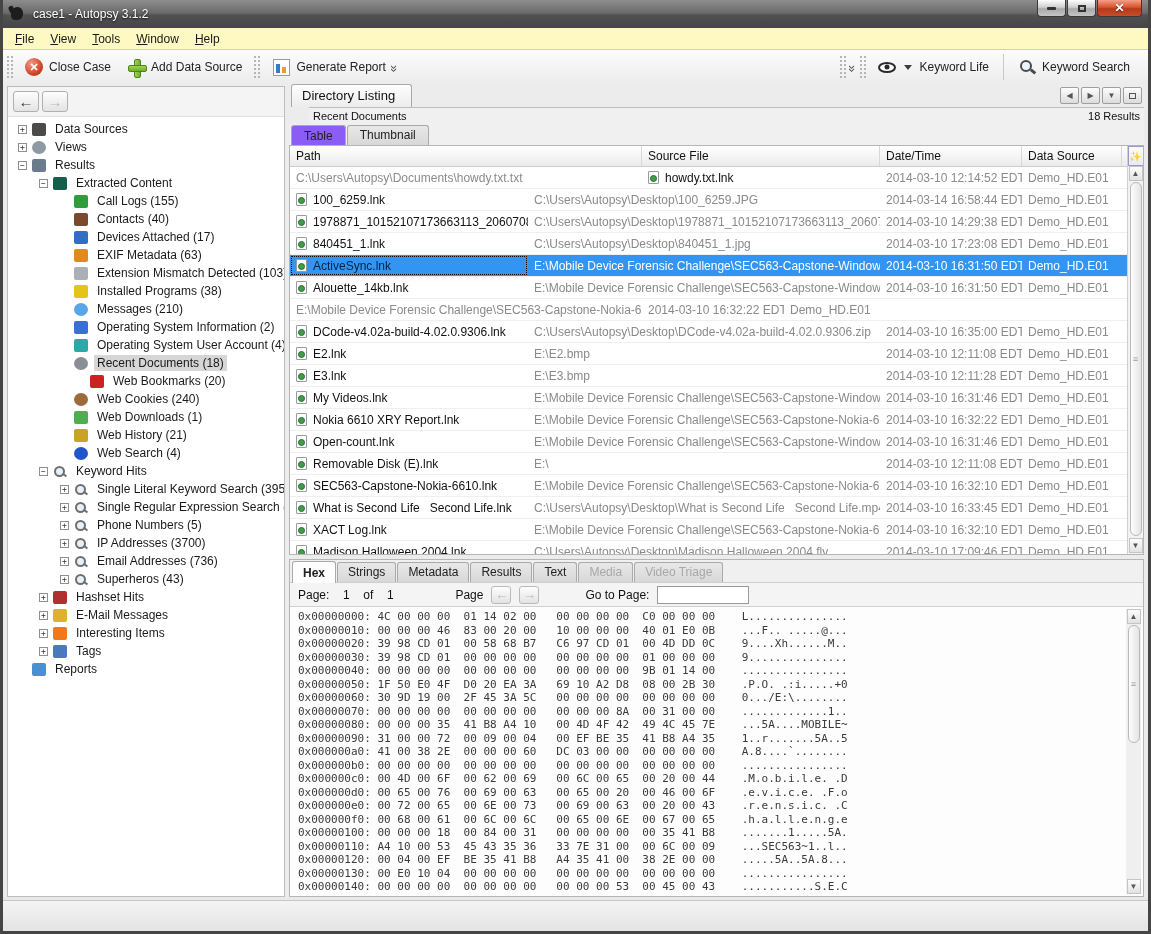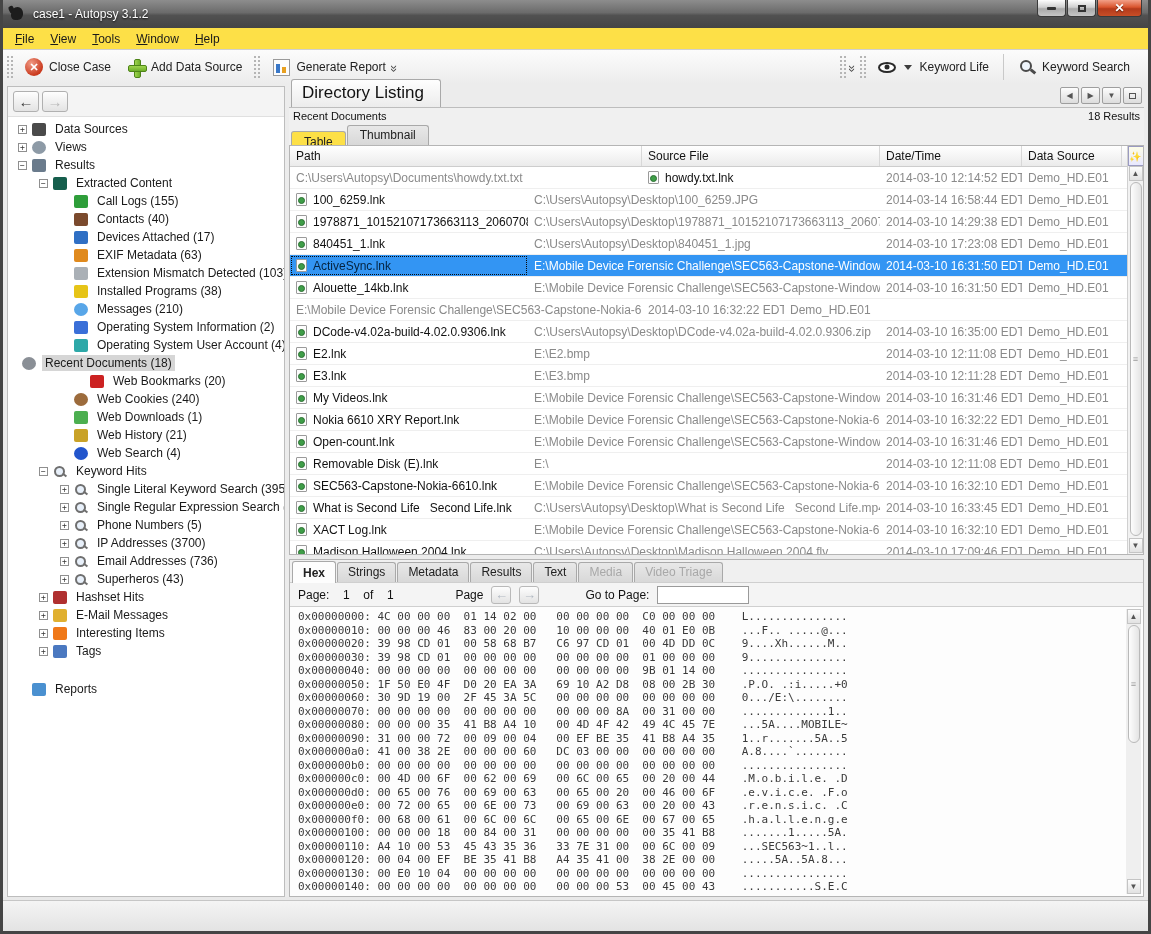--- a/index.html
+++ b/index.html
@@ -12,21 +12,21 @@
   .app-icon .ear{position:absolute;left:0;top:0;width:5px;height:7px;background:#1d1d1d;transform:rotate(-25deg);border-radius:2px;}
   .title-text{color:#fff;font-size:12px;text-shadow:0 1px 2px rgba(0,0,0,.8);}
   .win-controls{margin-left:auto;display:flex;gap:1px;align-items:flex-start;height:100%;padding-top:0;}
   .win-btn{height:17px;border:1px solid #3a3a3a;border-top:none;background:linear-gradient(#fdfdfd,#cfcfcf 45%,#a8a8a8 55%,#c6c6c6);display:flex;align-items:center;justify-content:center;border-radius:0 0 4px 4px;}
   .win-btn.min,.win-btn.restore{width:29px;}
   .win-btn.close{width:45px;background:linear-gradient(#f2a088,#d9542e 45%,#b33a1b 55%,#c84e27);}
   .glyph-min{width:9px;height:3px;background:#333;border-radius:1px;}
   .glyph-restore{width:8px;height:7px;border:2px solid #333;}
   .glyph-close{color:#fff;font-weight:bold;font-size:12px;text-shadow:0 1px 1px #5d1600;}
   
-  .menubar{height:22px;background:#fde047;border-bottom:1px solid #cfcfcf;display:flex;align-items:center;padding-left:4px;font-size:12px;color:#1a1a1a;}
+  .menubar{height:22px;background:#fef9c3;border-bottom:1px solid #cfcfcf;display:flex;align-items:center;padding-left:4px;font-size:12px;color:#1a1a1a;}
   .menu-item{padding:2px 8px;cursor:default;}
   .menu-item u{text-decoration:underline;}
   
   .toolbar{height:35px;background:linear-gradient(#fcfcfc,#ececec);border-bottom:1px solid #c6c6c6;display:flex;align-items:center;font-size:12px;color:#222;}
   .grip{width:6px;height:22px;margin:0 4px;border-left:2px dotted #b5b5b5;border-right:2px dotted #b5b5b5;}
   .tbtn{display:flex;align-items:center;gap:6px;padding:4px 8px;border-radius:3px;}
   .sep-v{width:1px;height:26px;background:#c9c9c9;margin:0 6px;}
   .icon16{width:18px;height:18px;display:inline-flex;align-items:center;justify-content:center;}
   .chevron-dbl{font-size:13px;color:#444;transform:rotate(90deg);display:inline-block;letter-spacing:-2px;}
   .dd-arrow{width:0;height:0;border-left:4px solid transparent;border-right:4px solid transparent;border-top:5px solid #3d3d3d;display:inline-block;margin:0 2px;}
@@ -43,28 +43,28 @@
   .exp.none{visibility:hidden;}
   .ti{width:14px;height:13px;min-width:14px;border-radius:2px;margin-right:6px;position:relative;}
   .ti.mag{background:transparent;border:none;}
   .ti.mag::before{content:"";position:absolute;left:1px;top:1px;width:7px;height:7px;border:2px solid #6f6f6f;border-radius:50%;background:#e8f0fa;}
   .ti.mag::after{content:"";position:absolute;left:9px;top:9px;width:5px;height:2px;background:#6f6f6f;transform:rotate(40deg);}
   .tree-label{padding:1px 3px;}
   .tree-row.selected .tree-label{background:#d6d6d6;}
   
   .right-panel{flex:1;display:flex;flex-direction:column;margin:0 4px 0 4px;position:relative;}
   .dl-row{height:23px;position:relative;}
-  .dl-tab{position:absolute;left:2px;bottom:0;padding:3px 16px 4px 10px;font-size:17px;color:#111;background:linear-gradient(#fefefe,#ececec);border:1px solid #a9a9a9;border-bottom:none;border-radius:3px 3px 0 0;}
+  .dl-tab{position:absolute;left:2px;bottom:0;padding:3px 16px 4px 10px;font-size:13px;color:#111;background:linear-gradient(#fefefe,#ececec);border:1px solid #a9a9a9;border-bottom:none;border-radius:3px 3px 0 0;}
   .pane-btns{position:absolute;right:2px;top:3px;display:flex;gap:2px;}
   .pane-btn{width:19px;height:17px;border:1px solid #9e9e9e;background:linear-gradient(#fdfdfd,#dcdcdc);border-radius:2px;display:flex;align-items:center;justify-content:center;font-size:8px;color:#555;}
   .pane-btn .sq{width:7px;height:6px;border:1.5px solid #555;}
-  .crumb-row{height:17px;display:flex;align-items:center;justify-content:space-between;font-size:11px;color:#111;padding:0 4px;background:#f0f0f0;border-top:1px solid #bdbdbd;}
+  .crumb-row{height:17px;display:flex;align-items:center;justify-content:space-between;font-size:11px;color:#111;padding:0 4px;background:#f0f0f0;border-top:1px solid #bdbdbd;margin-left:20px;}
   .view-tabs{height:21px;display:flex;align-items:flex-end;padding-left:2px;background:#f0f0f0;gap:1px;}
   .vtab{padding:2px 12px 3px 12px;font-size:12px;border:1px solid #a9a9a9;border-bottom:none;border-radius:3px 3px 0 0;background:linear-gradient(#e8e8e8,#d8d8d8);color:#222;}
-  .vtab.active{background:#fde047;position:relative;top:7px;padding-top:3px;}
+  .vtab.active{background:#8b5cf6;position:relative;top:1px;padding-top:3px;}
   
   .table-wrap{flex:1;border:1px solid #b5b5b5;background:#fff;position:relative;overflow:hidden;display:flex;flex-direction:column;}
   .thead{display:flex;height:21px;background:linear-gradient(#ffffff,#ebebeb);border-bottom:1px solid #cdcdcd;font-size:12px;color:#111;}
   .th{padding:3px 6px;border-right:1px solid #d8d8d8;overflow:hidden;white-space:pre;}
   .tbody{flex:1;overflow:hidden;}
   .tr{display:flex;height:22px;border-bottom:1px solid #efefef;font-size:12px;align-items:center;}
   .td{padding:0 6px;overflow:hidden;white-space:pre;height:100%;display:flex;align-items:center;}
   .col-file{width:238px;min-width:238px;color:#111;}
   .col-path{width:352px;min-width:352px;color:#8a8a8a;}
   .col-date{width:142px;min-width:142px;color:#8a8a8a;}
@@ -259,21 +259,21 @@
           <div class="tree-row" style="padding-left: 52px;">
             <span class="exp none"></span>
             <span class="ti c-monitor2"></span>
             <span class="tree-label">Operating System Information (2)</span>
           </div>
           <div class="tree-row" style="padding-left: 52px;">
             <span class="exp none"></span>
             <span class="ti c-person"></span>
             <span class="tree-label">Operating System User Account (4)</span>
           </div>
-          <div class="tree-row selected" style="">
+          <div class="tree-row selected" style="padding-left: 52px;">
             <span class="exp none"></span>
             <span class="ti c-clock"></span>
             <span class="tree-label">Recent Documents (18)</span>
           </div>
           <div class="tree-row" style="padding-left: 68px;">
             <span class="exp none"></span>
             <span class="ti c-bookmark"></span>
             <span class="tree-label">Web Bookmarks (20)</span>
           </div>
           <div class="tree-row" style="padding-left: 52px;">
@@ -344,21 +344,21 @@
           <div class="tree-row" style="padding-left: 31px;">
             <span class="exp">+</span>
             <span class="ti c-asterisk"></span>
             <span class="tree-label">Interesting Items</span>
           </div>
           <div class="tree-row" style="padding-left: 31px;">
             <span class="exp">+</span>
             <span class="ti c-tag"></span>
             <span class="tree-label">Tags</span>
           </div>
-          <div class="tree-row" style="padding-left: 10px; margin-top: 20px;">
+          <div class="tree-row" style="padding-left: 10px;">
             <span class="exp none"></span>
             <span class="ti c-report"></span>
             <span class="tree-label">Reports</span>
           </div>
         </div>
     </div>
 
     <div class="right-panel">
 
       <div class="dl-row">

